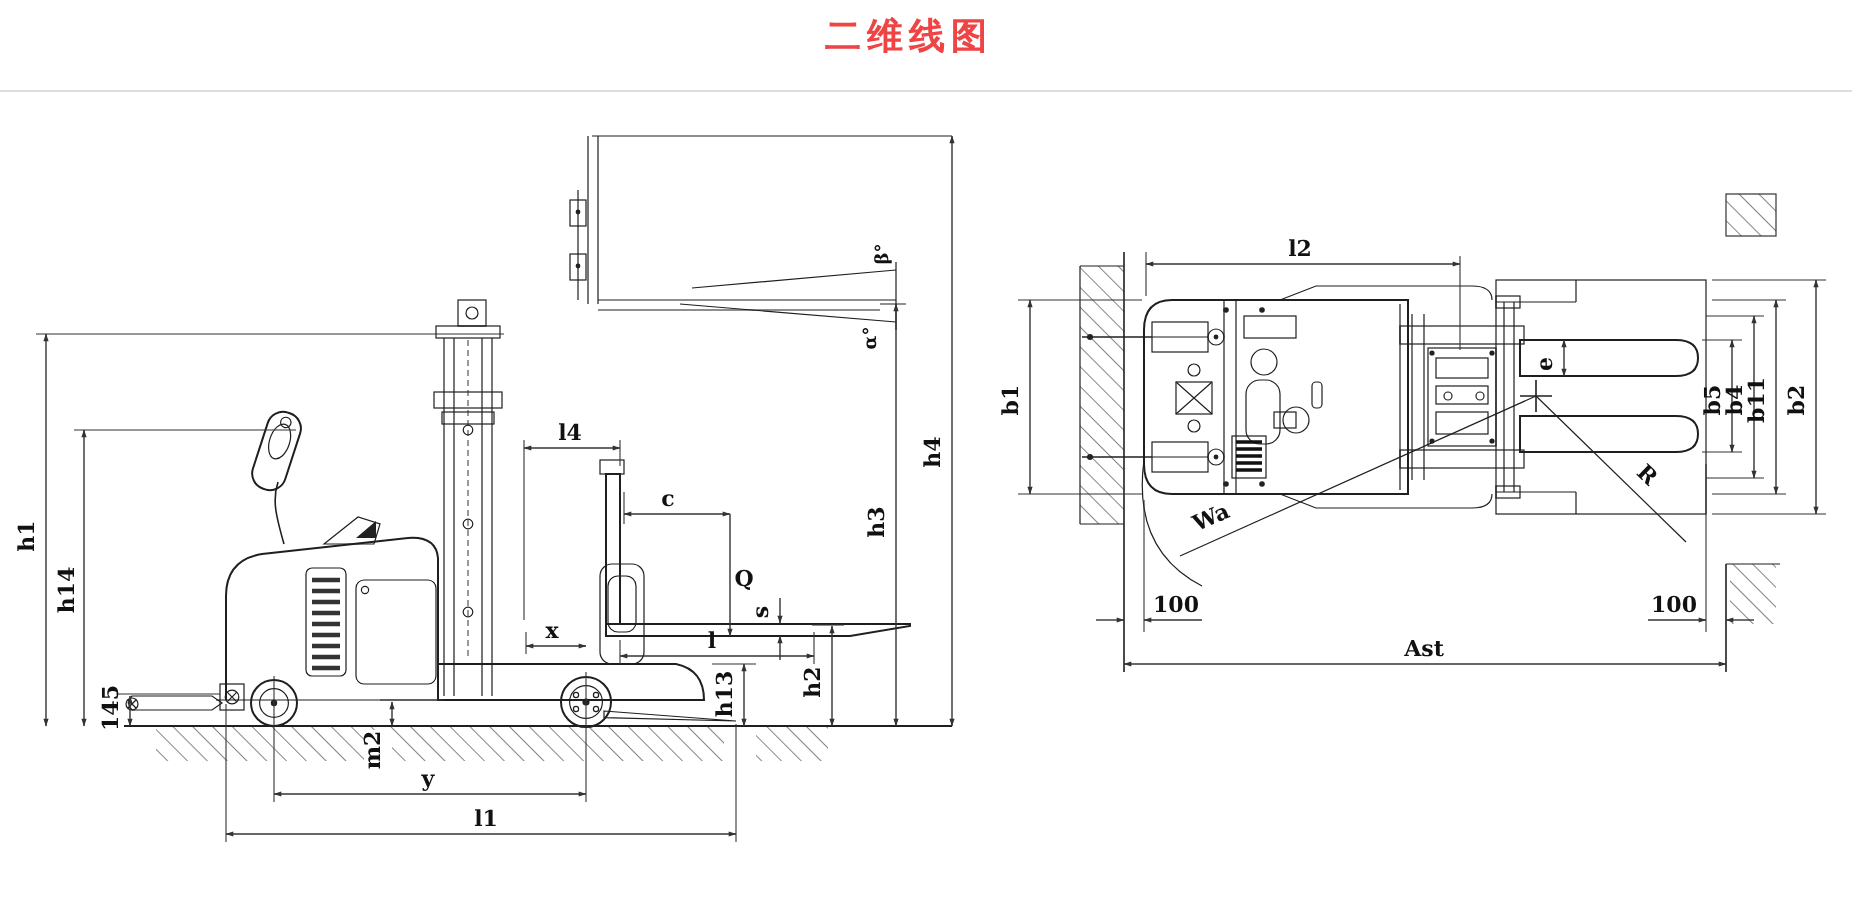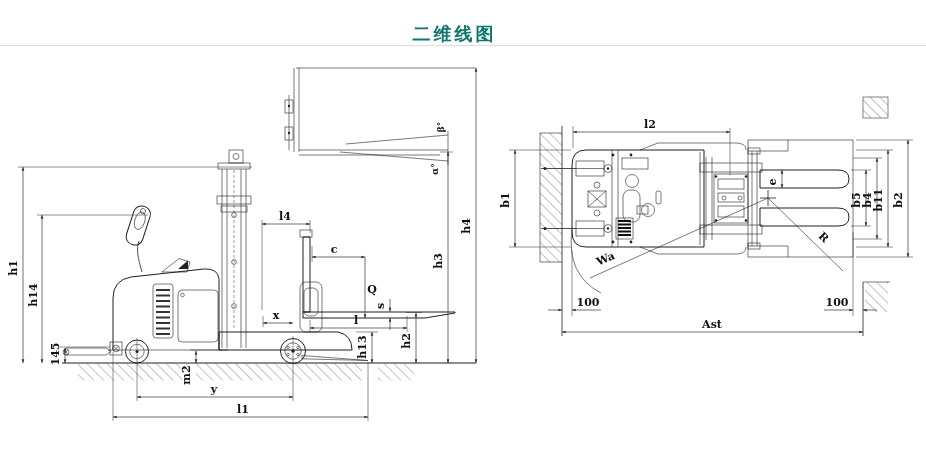--- a/index.html
+++ b/index.html
@@ -1,20 +1,20 @@
 <!DOCTYPE html>
 <html><head>
 <meta charset="utf-8">
 <style>
   html,body{margin:0;padding:0;background:#fff;}
   body{width:926px;height:454px;position:relative;overflow:hidden;}
   .page-title{
-    position:absolute;top:6px;left:0;right:17px;margin:16px;
+    position:absolute;top:6px;left:0;right:17px;margin:0;
     text-align:center;font:bold 18px "DejaVu Sans","Liberation Sans",sans-serif;
-    letter-spacing:3px;color:#0f766e;
+    letter-spacing:3px;color:#ef4444;
   }
   .rule{position:absolute;top:45px;left:0;width:926px;border-top:1px solid #ddd;height:0;}
   svg{position:absolute;top:0;left:0;}
   .out{fill:none;stroke:#1f1f1f;stroke-width:1;}
   .thin{fill:none;stroke:#1f1f1f;stroke-width:.6;}
   .med{fill:none;stroke:#1f1f1f;stroke-width:.8;}
   .ext{fill:none;stroke:#333;stroke-width:.55;}
   .dim{fill:none;stroke:#333;stroke-width:.7;marker-start:url(#arr);marker-end:url(#arr);}
   .dimE{fill:none;stroke:#333;stroke-width:.7;marker-end:url(#arr);}
   .dimS{fill:none;stroke:#333;stroke-width:.7;marker-start:url(#arr);}

